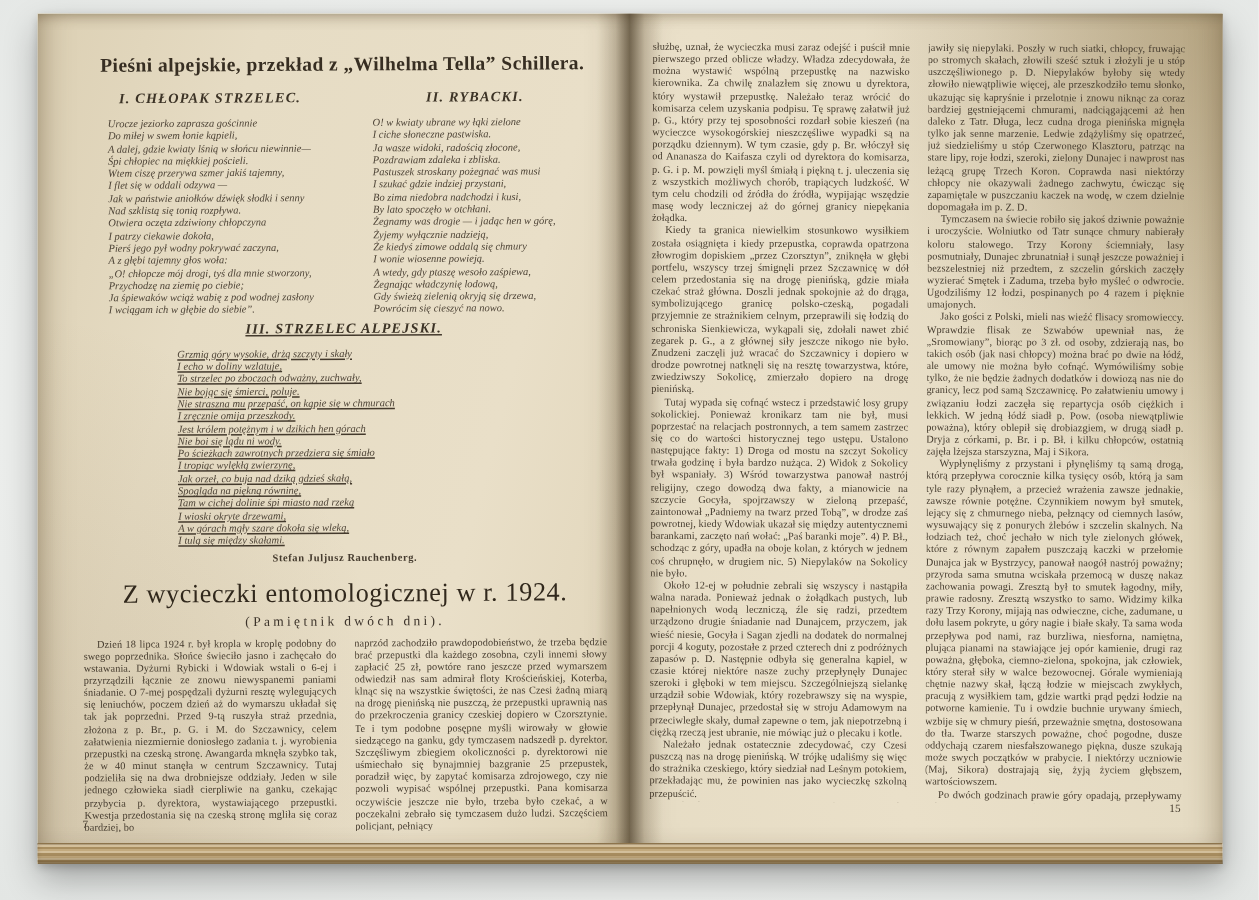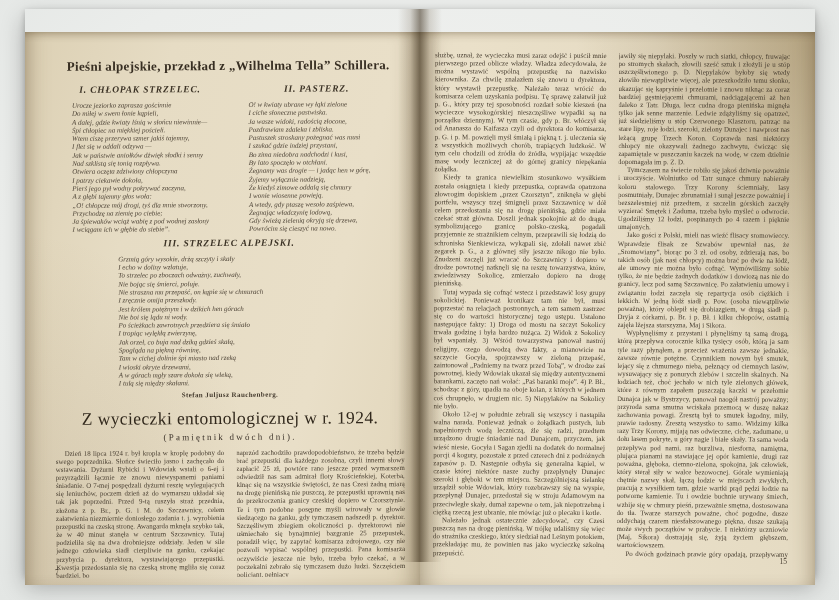--- a/index.html
+++ b/index.html
@@ -6,21 +6,21 @@
   body{
     width:839px;height:600px;overflow:hidden;
     background:#eef0ee;
     font-family:"Liberation Serif","DejaVu Serif",serif;
   }
   .stage{position:relative;width:839px;height:600px;
     background:radial-gradient(ellipse at 50% 45%, #f2f3f1 0%, #ebedeb 70%, #e3e6e4 100%);}
   .book{position:absolute;left:25px;top:9px;width:790px;height:567px;
     box-shadow:0 10px 22px rgba(0,0,0,.30), 0 2px 6px rgba(0,0,0,.22);}
   .pages{display:flex;height:553px;position:relative;}
-  .page{position:relative;width:50%;height:553px;box-sizing:border-box;color:#443a2d;margin-top:23px;}
+  .page{position:relative;width:50%;height:553px;box-sizing:border-box;color:#443a2d;}
   .page-left{
     background:
       radial-gradient(ellipse at 0% 100%, rgba(120,95,55,.18), transparent 45%),
       linear-gradient(105deg,#dcd0b4 0%,#e6dcc4 28%,#e9dfc8 70%,#e0d4b8 100%);
     box-shadow:inset 16px 0 22px -16px rgba(90,70,40,.55), inset -20px 0 26px -18px rgba(60,42,16,.45), inset 0 7px 9px -7px rgba(80,60,30,.5);
     padding:20px 16px 0 30px;
   }
   .page-right{
     background:
       radial-gradient(ellipse at 97% 0%, rgba(115,90,50,.32), transparent 42%),
@@ -36,21 +36,21 @@
   .tilt-l{transform:rotate(-0.3deg);}
   .tilt-r{transform:rotate(0.25deg);}
 
   .poems-title{margin:6px 0 8px;text-align:center;font-size:13px;font-weight:700;letter-spacing:.3px;color:#372e22;}
   .poem-cols{display:flex;gap:16px;padding:0 6px;}
   .poem-col{flex:1;}
   .poem-heading{margin:2px 0 7px;text-align:center;font-style:italic;font-size:9.5px;font-weight:700;letter-spacing:.8px;color:#3c3326;}
   .poem-lines{font-style:italic;font-size:7px;color:#4e4437;}
   .poem-lines [data-name="poem-line"]{line-height:8.3px;white-space:nowrap;}
   .poem-col .poem-lines{padding-left:12px;}
-  .poem3-wrap{width:222px;margin:4px auto 0;}
+  .poem3-wrap{width:222px;margin:4px auto 0;text-decoration:underline;}
   .signature{margin:3px auto 0;width:260px;text-align:center;font-size:7px;font-weight:700;letter-spacing:.4px;color:#453b2e;}
   .article-title{margin:9px 0 3px;text-align:center;font-size:17.5px;font-weight:400;letter-spacing:.4px;color:#31281c;}
   .article-subtitle{text-align:center;font-size:9px;letter-spacing:2.2px;color:#3c332a;margin-bottom:7px;}
   .article-cols{display:flex;gap:12px;text-align:justify;}
   .acol{flex:1;overflow:hidden;font-size:6.9px;line-height:8.15px;letter-spacing:.05px;}
   .left-cols{height:128px;}
   .right-cols{height:506px;}
   .acol [data-name="paragraph"]{margin:0;text-indent:9px;}
   .acol .noindent{text-indent:0;}
   .pagenum{position:absolute;font-size:7.5px;color:#45script3b2e;color:#453b2e;}
@@ -84,21 +84,21 @@
                   <div data-name="poem-line">I patrzy ciekawie dokoła,</div>
                   <div data-name="poem-line">Pierś jego pył wodny pokrywać zaczyna,</div>
                   <div data-name="poem-line">A z głębi tajemny głos woła:</div>
                   <div data-name="poem-line">„O! chłopcze mój drogi, tyś dla mnie stworzony,</div>
                   <div data-name="poem-line">Przychodzę na ziemię po ciebie;</div>
                   <div data-name="poem-line">Ja śpiewaków wciąż wabię z pod wodnej zasłony</div>
                   <div data-name="poem-line">I wciągam ich w głębie do siebie”.</div>
                 </div>
             </div>
             <div class="poem-col" data-name="poem-section-2">
-              <h2 class="poem-heading" data-name="poem-2-heading">II. PASTERZ.</h2>
+              <h2 class="poem-heading" data-name="poem-2-heading">II. RYBACKI.</h2>
               <div class="poem-lines" data-name="poem-2-lines">
                   <div data-name="poem-line">O! w kwiaty ubrane wy łąki zielone</div>
                   <div data-name="poem-line">I ciche słoneczne pastwiska.</div>
                   <div data-name="poem-line">Ja wasze widoki, radością złocone,</div>
                   <div data-name="poem-line">Pozdrawiam zdaleka i zbliska.</div>
                   <div data-name="poem-line">Pastuszek stroskany pożegnać was musi</div>
                   <div data-name="poem-line">I szukać gdzie indziej przystani,</div>
                   <div data-name="poem-line">Bo zima niedobra nadchodzi i kusi,</div>
                   <div data-name="poem-line">By lato spoczęło w otchłani.</div>
                   <div data-name="poem-line">Żegnamy was drogie — i jadąc hen w górę,</div>

